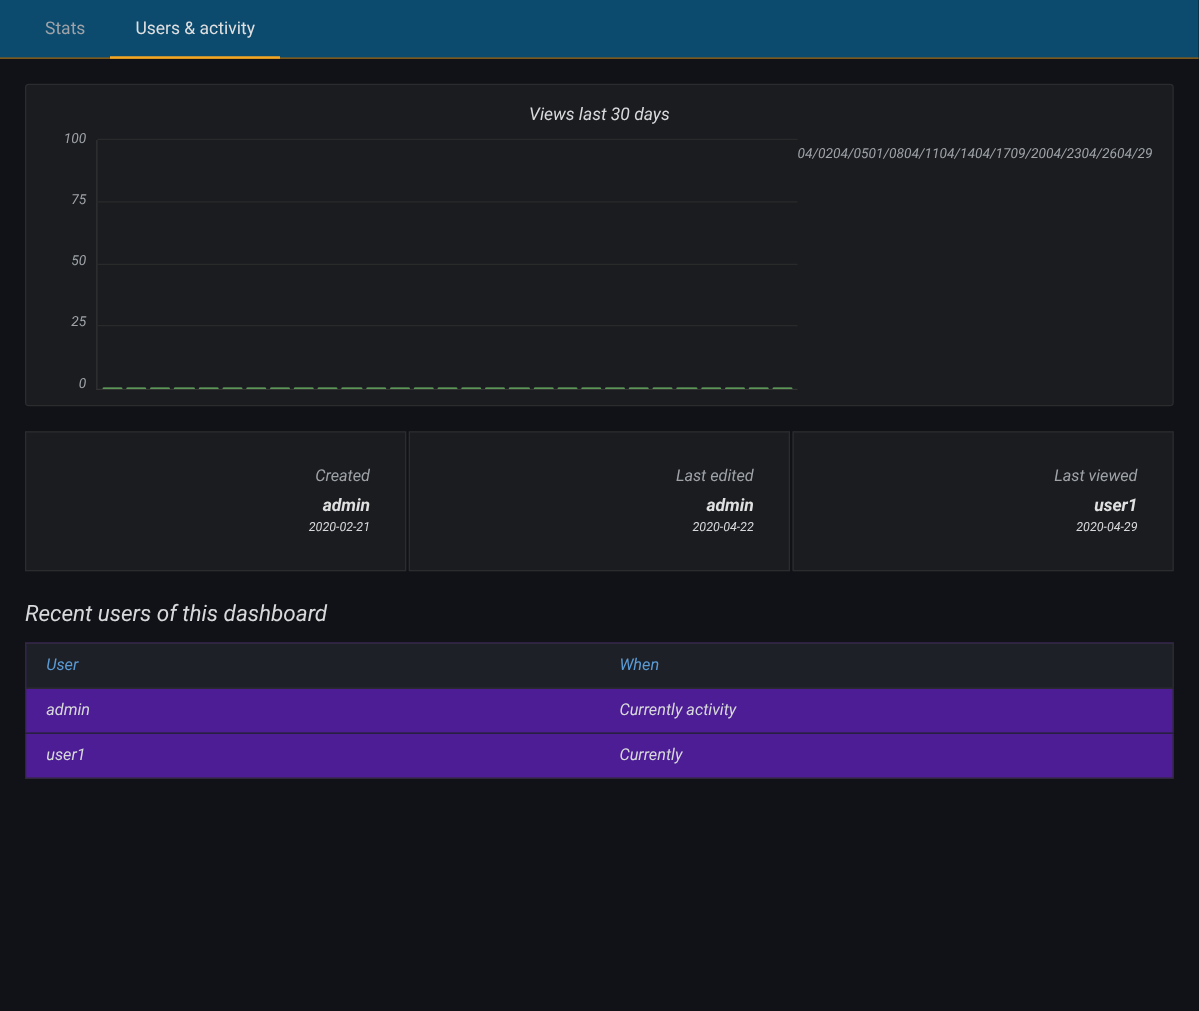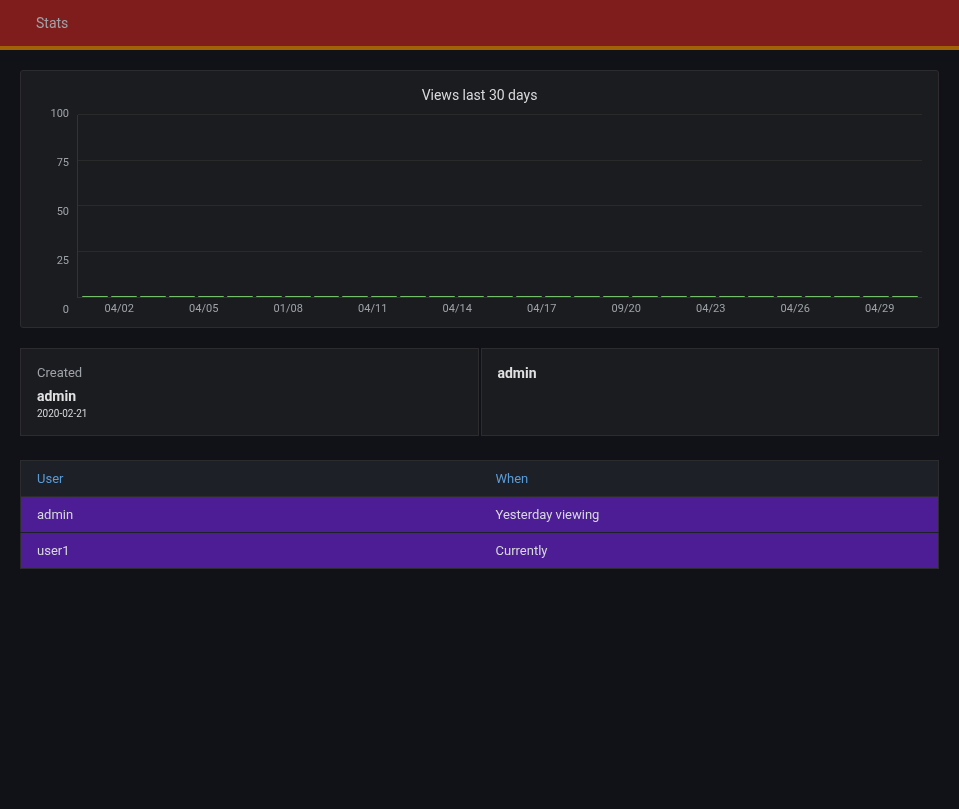--- a/index.html
+++ b/index.html
@@ -8,41 +8,42 @@
       color: #d8d9da;
       font-family: -apple-system, BlinkMacSystemFont, 'Segoe UI', Roboto, sans-serif;
       font-size: 14px;
       width: 959px;
       min-height: 809px;
     }
 
     
     .tabs {
       display: flex;
-      background: #7f1d1d;
-      border-bottom: 4px solid #a16207;
+      background: #0c4a6e;
+      border-bottom: 1px solid #a16207;
       padding: 0 16px;
     }
     .tab {
       padding: 14px 20px;
       cursor: pointer;
       color: #9fa3a8;
       font-size: 14px;
       border-bottom: 2px solid transparent;
       position: relative;
       top: 1px;
     }
     .tab.active {
       color: #e0e0e0;
       border-bottom: 2px solid #f5a623;
     }
 
     
     .main {
       padding: 20px 20px;
+      font-style: italic;
     }
 
     
     .chart-container {
       background: #1a1c20;
       border: 1px solid #2c2c2e;
       border-radius: 3px;
       padding: 16px 16px 12px;
       margin-bottom: 20px;
     }
@@ -70,21 +71,20 @@
     }
     .y-label {
       font-size: 11px;
       color: #9fa3a8;
       line-height: 1;
       margin-top: 38px;
     }
     .chart-inner {
       flex: 1;
       display: flex;
-      flex-direction: column;
       height: 100%;
     }
     .bars-area {
       flex: 1;
       position: relative;
       border-left: 1px solid #333;
       border-bottom: 1px solid #333;
     }
     
     .grid-line {
@@ -128,22 +128,22 @@
     
     .stats-row {
       display: flex;
       gap: 2px;
       margin-bottom: 24px;
     }
     .stat-card {
       flex: 1;
       background: #1a1c20;
       border: 1px solid #2c2c2e;
-      padding: 16px;
-      text-align: left;
+      padding: 28px;
+      text-align: right;
     }
     .stat-label {
       color: #9fa3a8;
       font-size: 13px;
       margin-bottom: 8px;
     }
     .stat-user {
       font-weight: bold;
       font-size: 14px;
       color: #e0e0e0;
@@ -187,20 +187,21 @@
       border-bottom: none;
     }
     .col-user { width: 50%; }
     .col-when { width: 50%; }
   </style>
 </head>
 <body>
 
 <div class="tabs">
   <div class="tab">Stats</div>
+  <div class="tab active">Users &amp; activity</div>
 </div>
 
 <div class="main">
 
   <div class="chart-container">
     <div class="chart-title">Views last 30 days</div>
     <div class="chart-area">
       <div class="y-axis">
         <div class="y-label">0</div>
         <div class="y-label">25</div>
@@ -324,36 +325,44 @@
     </div>
   </div>
 
   <div class="stats-row">
     <div class="stat-card">
       <div class="stat-label">Created</div>
       <div class="stat-user">admin</div>
       <div class="stat-date">2020-02-21</div>
     </div>
     <div class="stat-card">
+      <div class="stat-label">Last edited</div>
       <div class="stat-user">admin</div>
+      <div class="stat-date">2020-04-22</div>
+    </div>
+    <div class="stat-card">
+      <div class="stat-label">Last viewed</div>
+      <div class="stat-user">user1</div>
+      <div class="stat-date">2020-04-29</div>
     </div>
   </div>
 
+  <div class="section-title">Recent users of this dashboard</div>
   <table class="users-table">
     <thead>
       <tr>
         <th class="col-user">User</th>
         <th class="col-when">When</th>
       </tr>
     </thead>
     <tbody id="users-tbody">
 
     <tr>
           <td>admin</td>
-          <td>Yesterday viewing</td>
+          <td>Currently activity</td>
         </tr>
         <tr>
           <td>user1</td>
           <td>Currently</td>
         </tr>
       </tbody>
   </table>
 
 </div>
 

